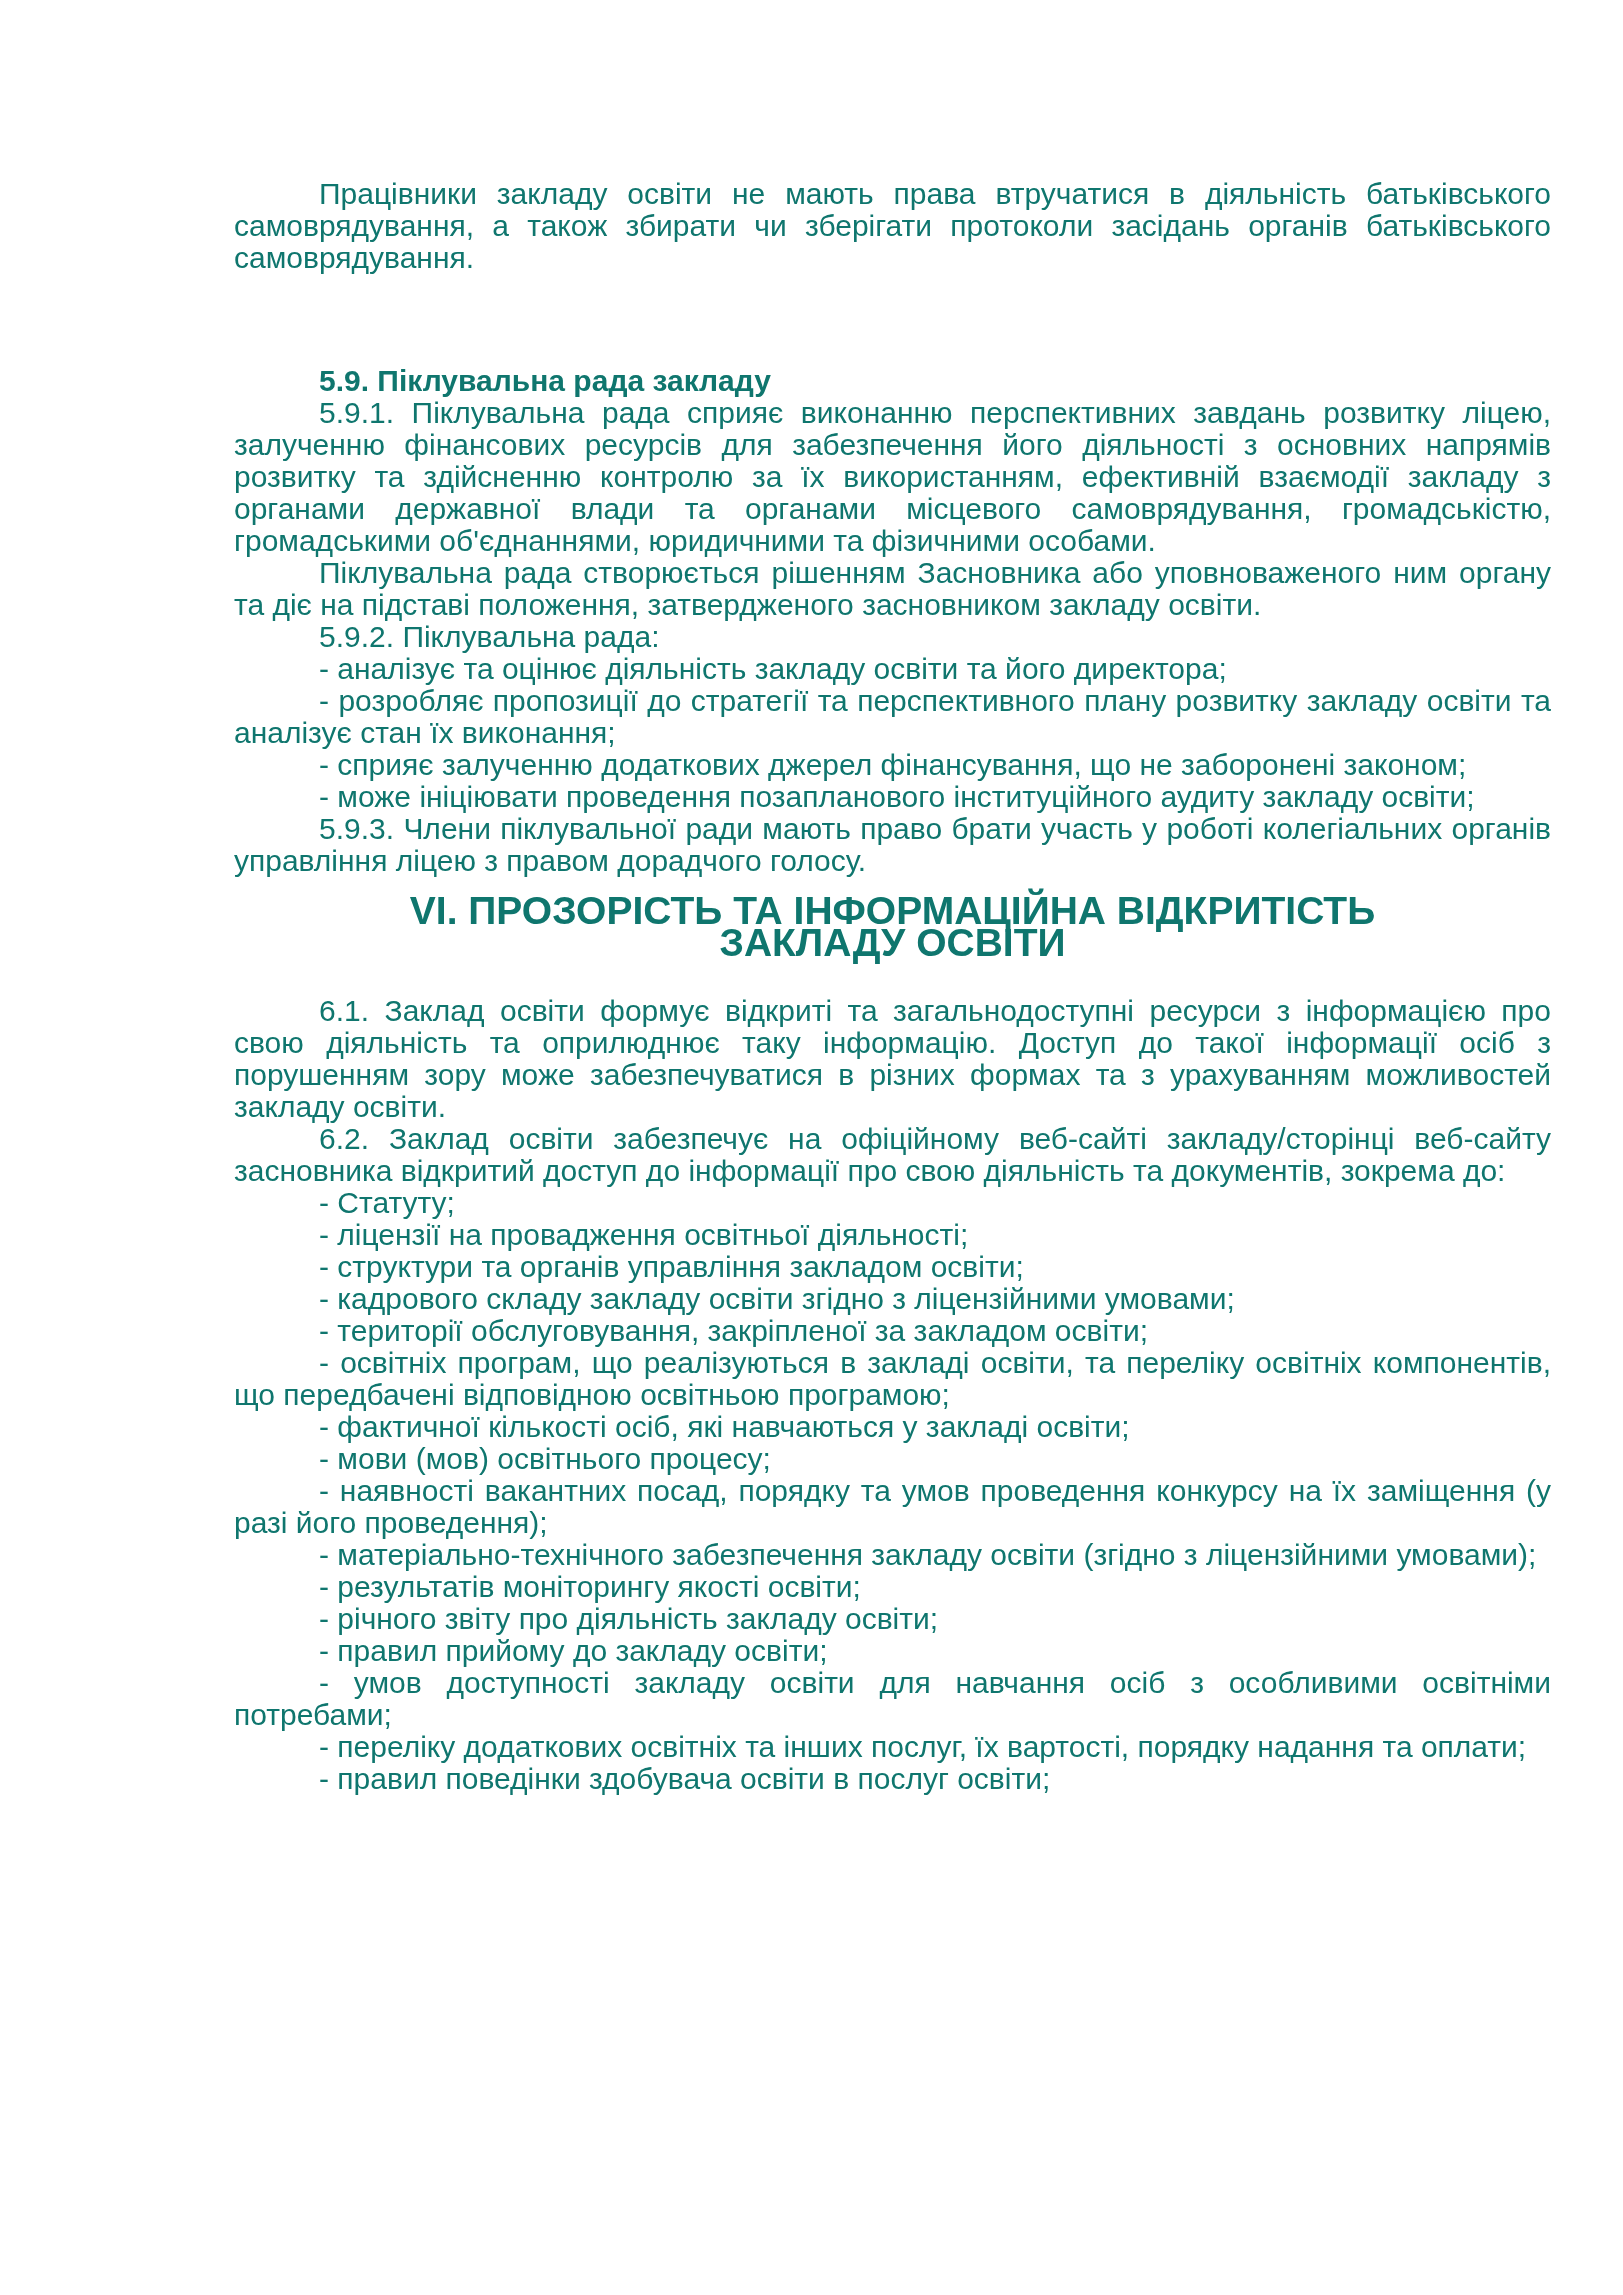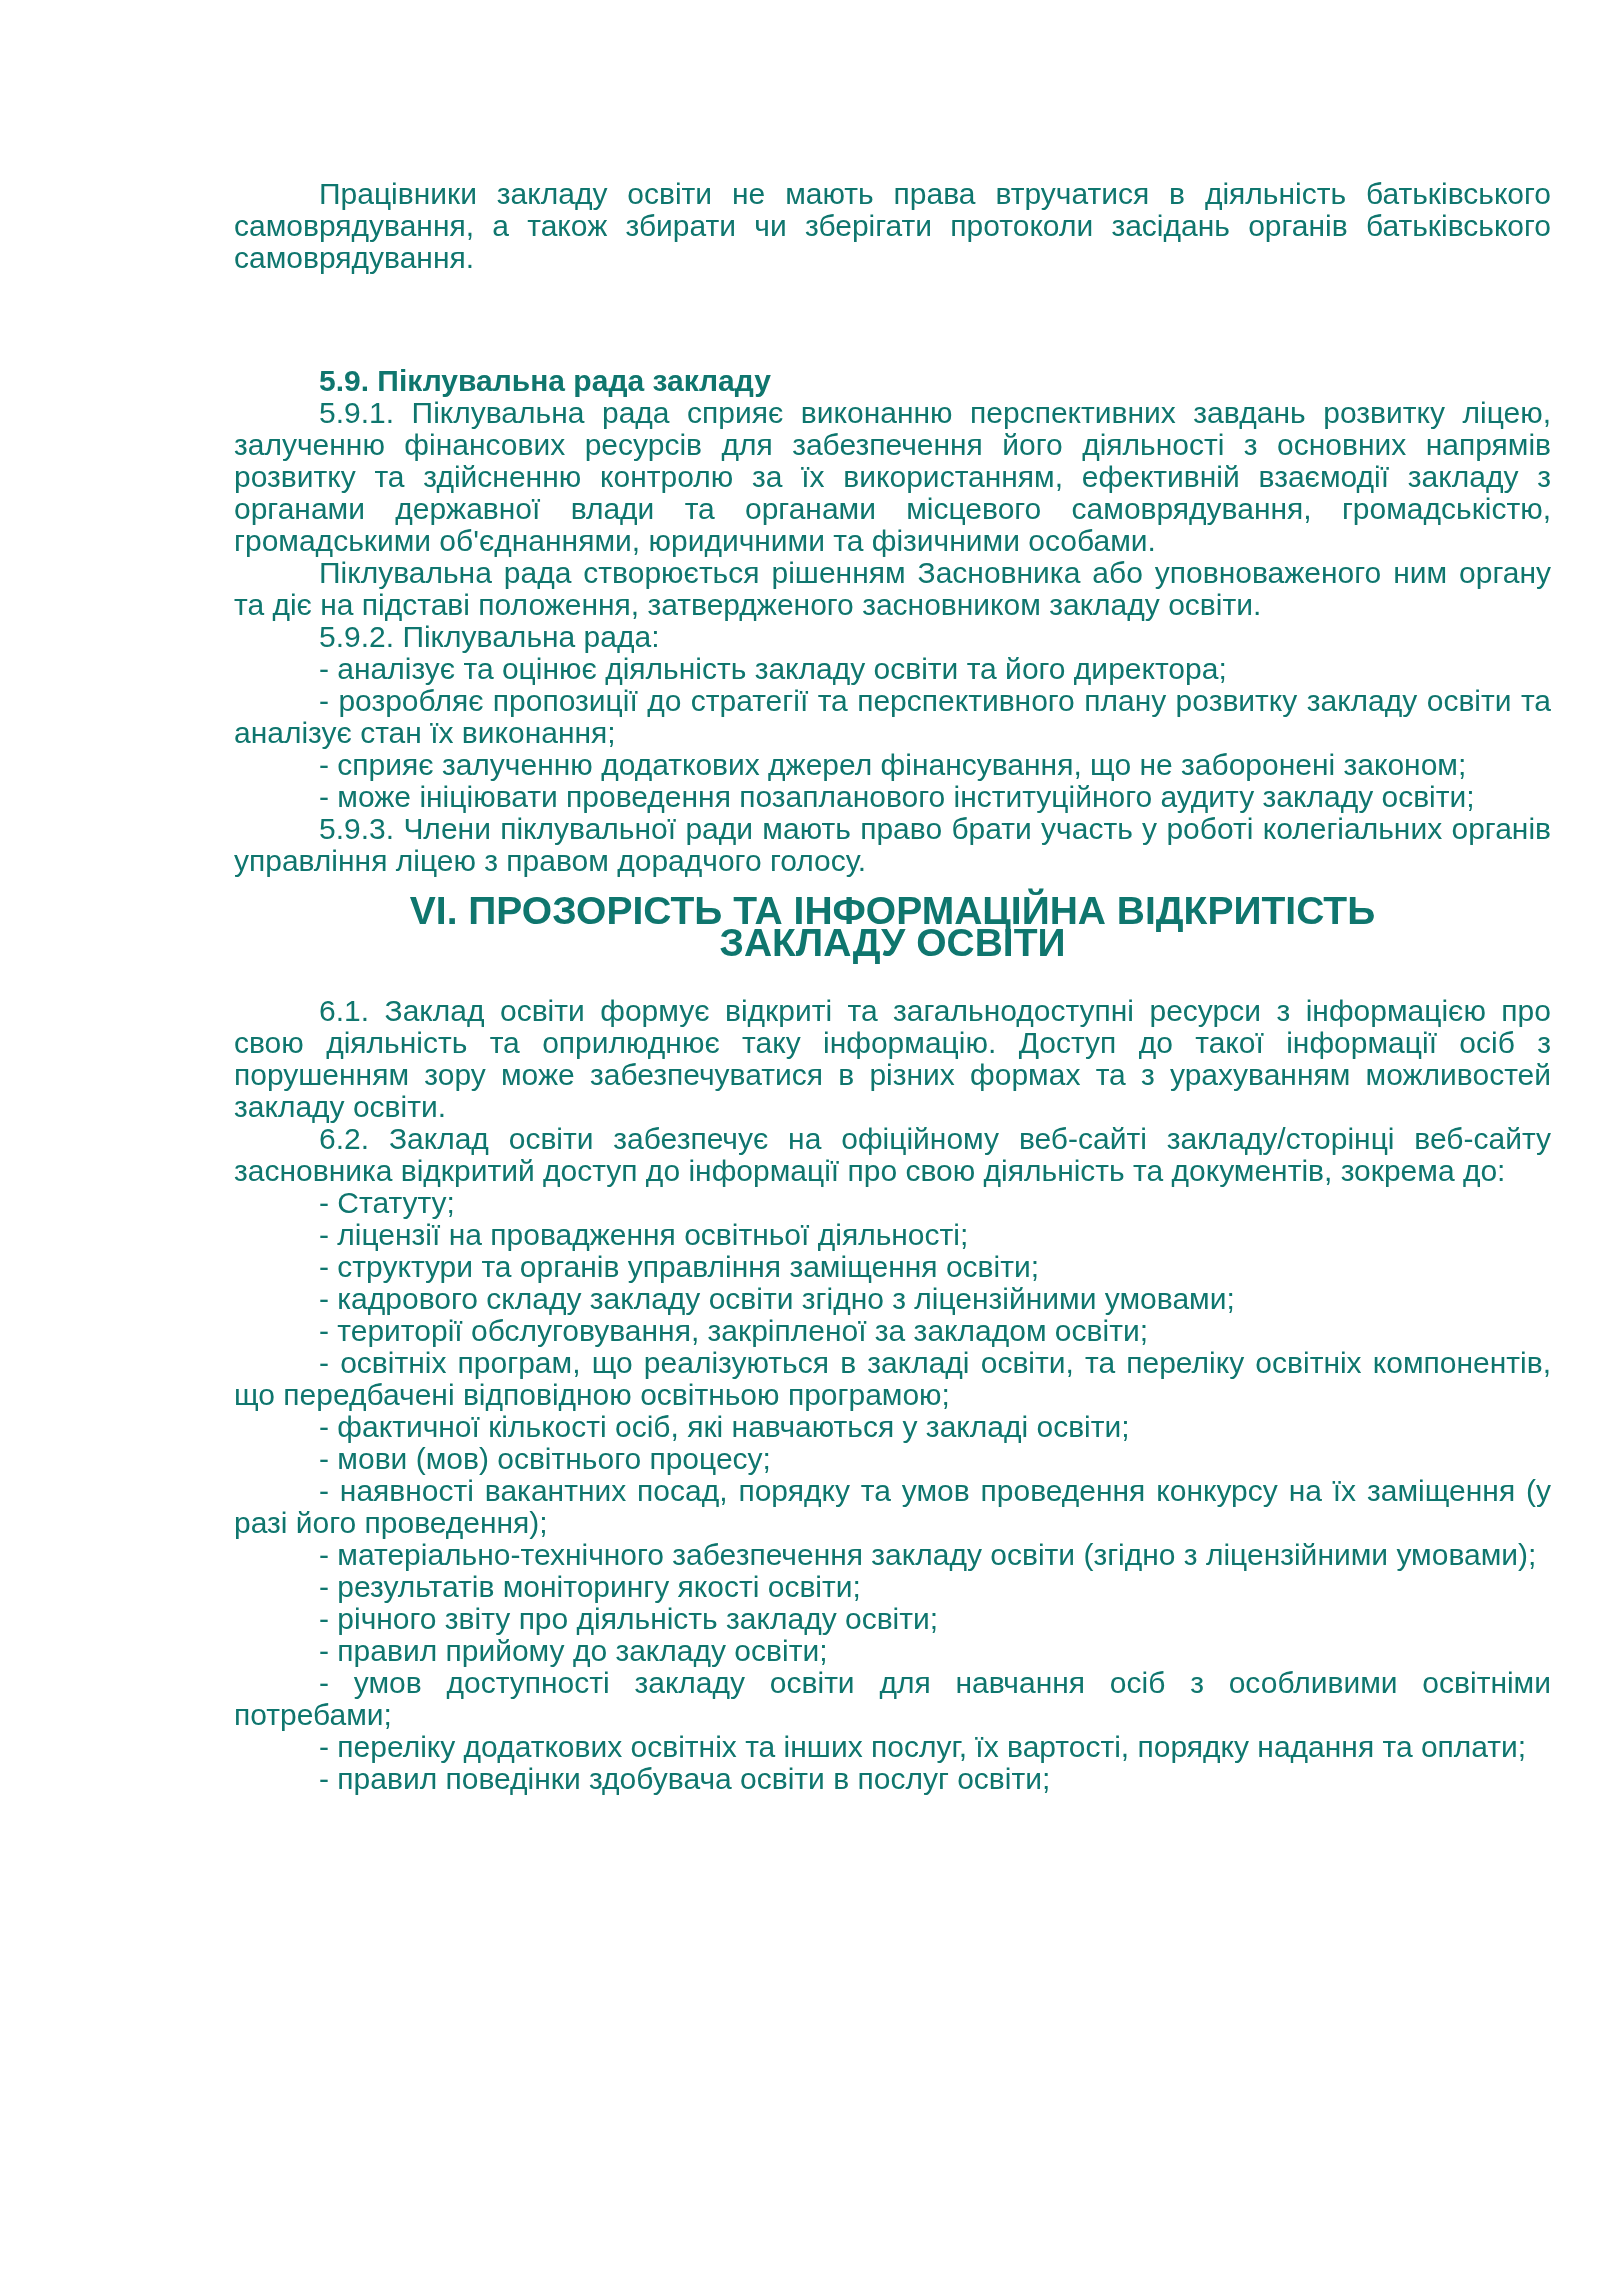--- a/index.html
+++ b/index.html
@@ -50,21 +50,21 @@
 
   <div class="chapter-heading">
     <div>VI. ПРОЗОРІСТЬ ТА ІНФОРМАЦІЙНА ВІДКРИТІСТЬ</div>
     <div>ЗАКЛАДУ ОСВІТИ</div>
   </div>
 
   <p class="p after-chapter">6.1. Заклад освіти формує відкриті та загальнодоступні ресурси з інформацією про свою діяльність та оприлюднює таку інформацію. Доступ до такої інформації осіб з порушенням зору може забезпечуватися в різних формах та з урахуванням можливостей закладу освіти.</p>
   <p class="p">6.2. Заклад освіти забезпечує на офіційному веб-сайті закладу/сторінці веб-сайту засновника відкритий доступ до інформації про свою діяльність та документів, зокрема до:</p>
   <p class="item">- Статуту;</p>
   <p class="item">- ліцензії на провадження освітньої діяльності;</p>
-  <p class="item">- структури та органів управління заміщення освіти;</p>
+  <p class="item">- структури та органів управління закладом освіти;</p>
   <p class="item">- кадрового складу закладу освіти згідно з ліцензійними умовами;</p>
   <p class="item">- території обслуговування, закріпленої за закладом освіти;</p>
   <p class="item">- освітніх програм, що реалізуються в закладі освіти, та переліку освітніх компонентів, що передбачені відповідною освітньою програмою;</p>
   <p class="item">- фактичної кількості осіб, які навчаються у закладі освіти;</p>
   <p class="item">- мови (мов) освітнього процесу;</p>
   <p class="item">- наявності вакантних посад, порядку та умов проведення конкурсу на їх заміщення (у разі його проведення);</p>
   <p class="item">- матеріально-технічного забезпечення закладу освіти (згідно з ліцензійними умовами);</p>
   <p class="item">- результатів моніторингу якості освіти;</p>
   <p class="item">- річного звіту про діяльність закладу освіти;</p>
   <p class="item">- правил прийому до закладу освіти;</p>

